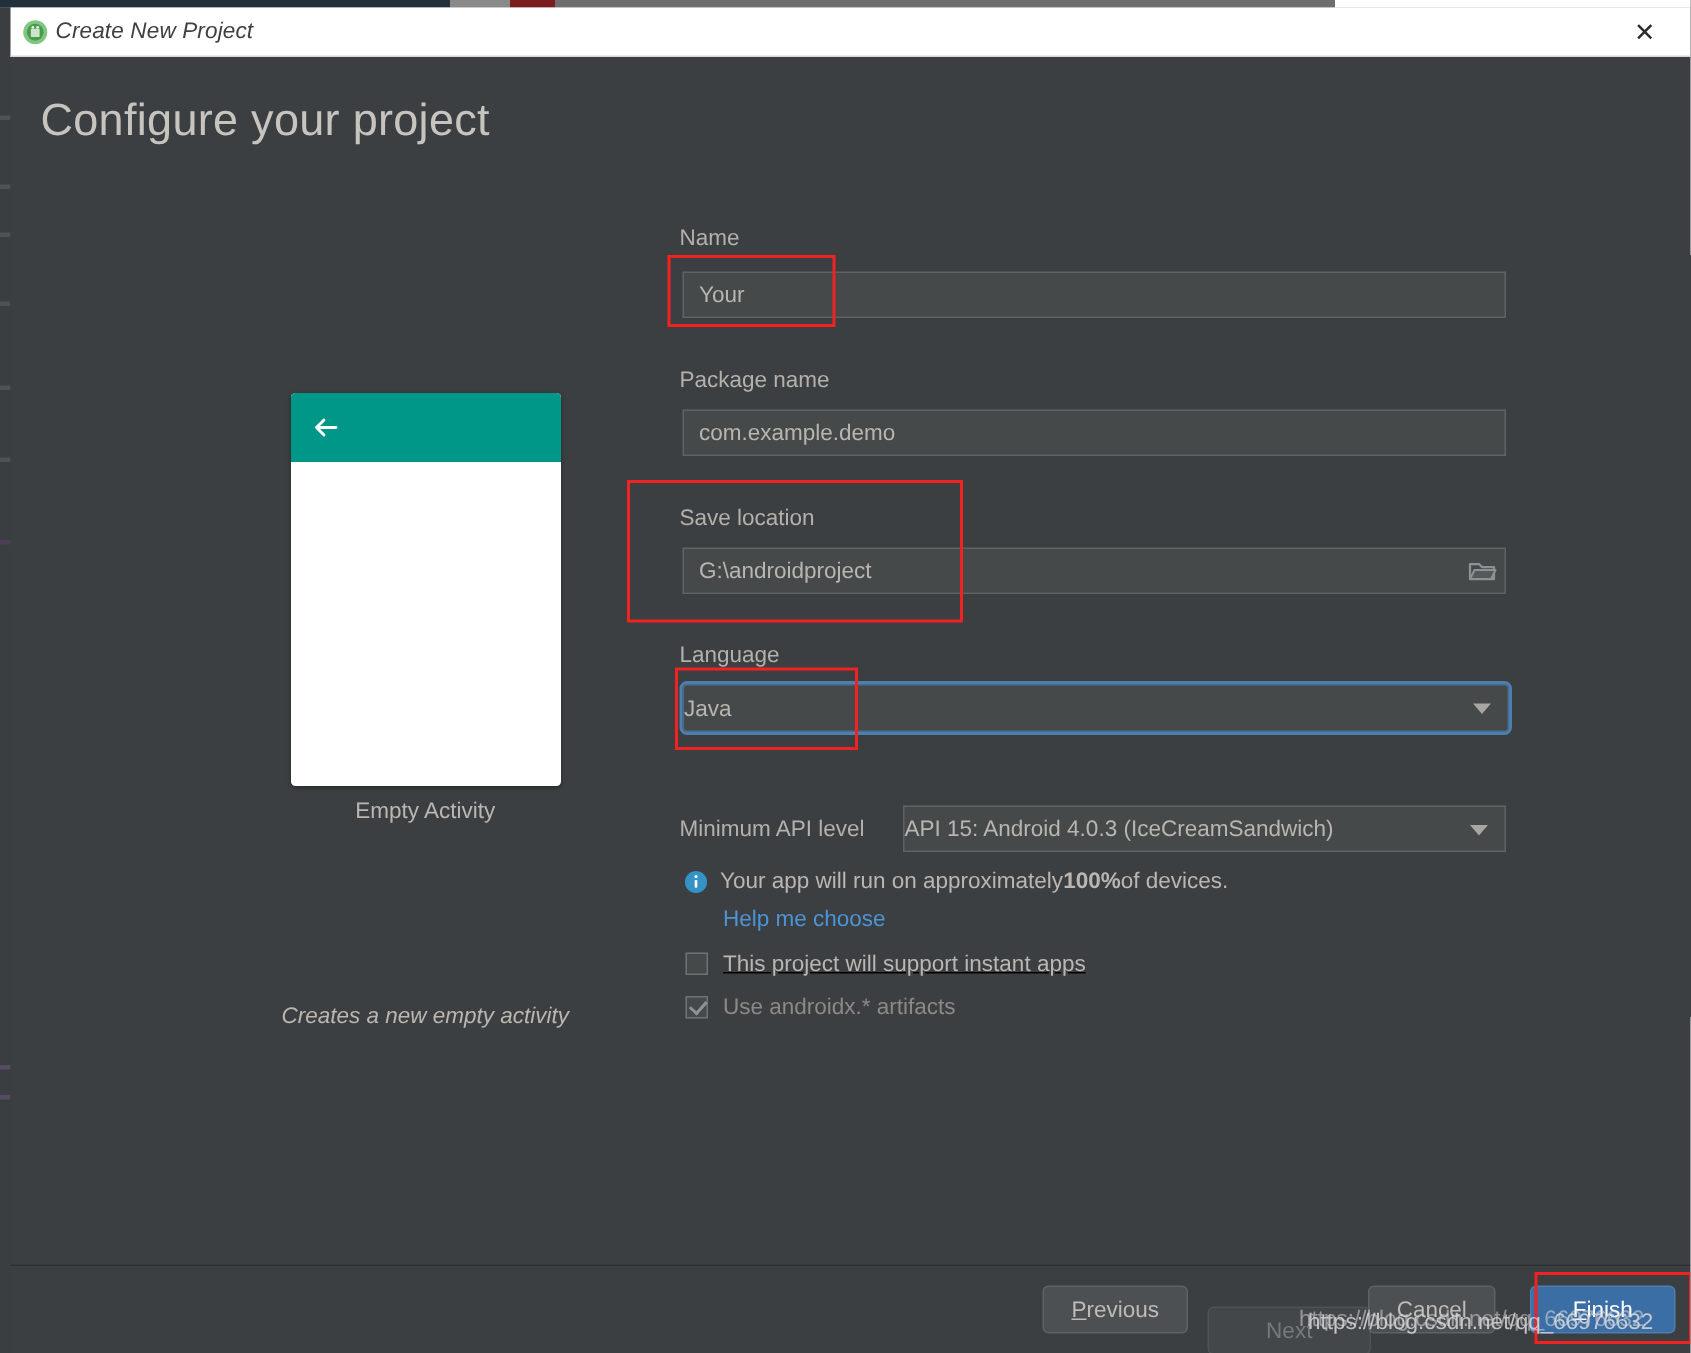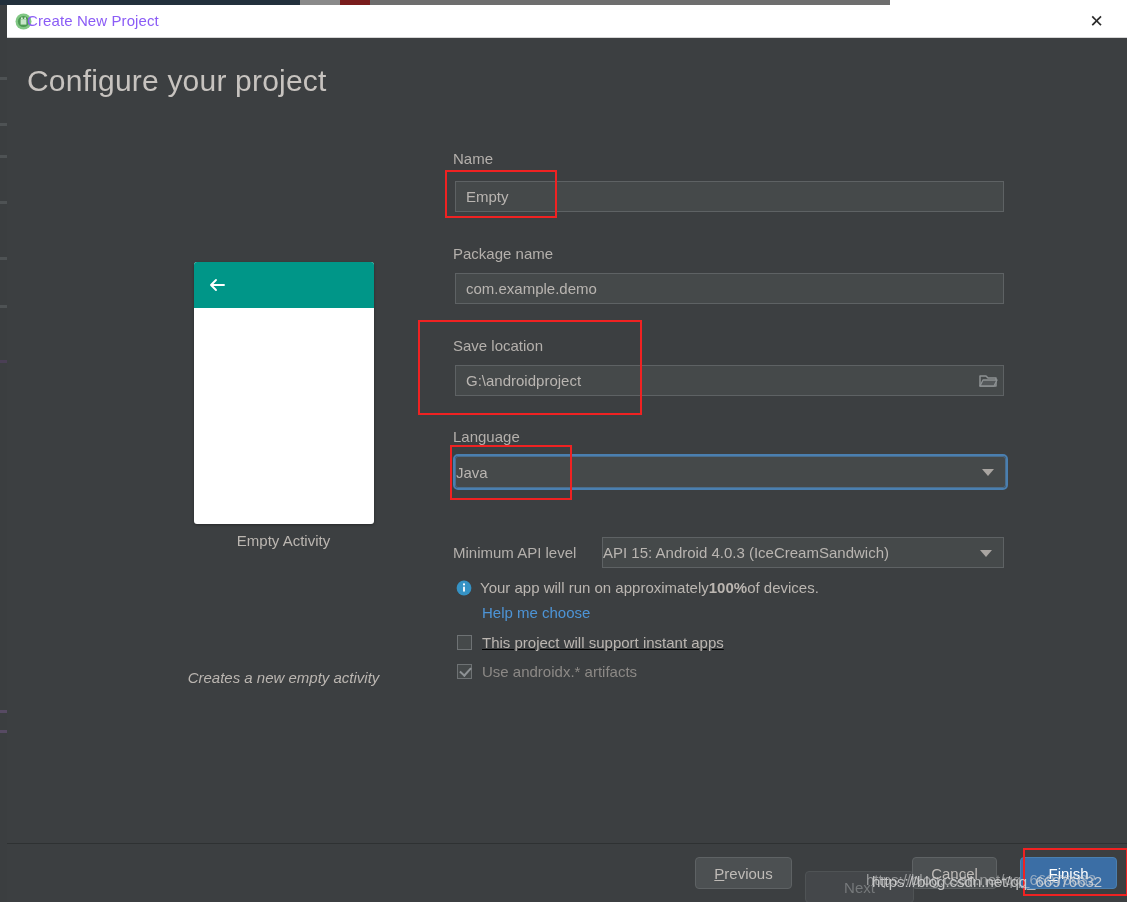--- a/index.html
+++ b/index.html
@@ -49,24 +49,25 @@
     border-bottom: 1px solid #d6d6d6;
     box-sizing: border-box;
   }
   .title-icon {
     position: absolute;
     left: 8px; top: 8px;
     width: 17px; height: 17px;
   }
   .title-text {
     position: absolute;
-    left: 20px; top: 7px;
-    font-size: 15px;
-    color: #8b5cf6;
+    left: 30px; top: 7px;
+    font-size: 15px;
+    color: #404040;
     letter-spacing: .1px;
+    font-style: italic;
   }
   .close-btn {
     position: absolute;
     right: 8px; top: 0;
     width: 45px; height: 32px;
     display: flex;
     align-items: center;
     justify-content: center;
     font-size: 17px;
     color: #2b2b2b;
@@ -332,21 +333,21 @@
           <svg width="20" height="20" viewBox="0 0 20 20">
             <path d="M17 10H4M9 5l-5 5 5 5" stroke="#ffffff" stroke-width="1.9" fill="none" stroke-linecap="round" stroke-linejoin="round"></path>
           </svg>
         </span>
       </div>
     </div>
     <div class="preview-title">Empty Activity</div>
     <div class="preview-desc">Creates a new empty activity</div>
 
     <div class="field-label" style="left:446px; top:112px;">Name</div>
-    <div class="text-field" style="left:448px; top:143px; width:549px; height:31px;">Empty</div>
+    <div class="text-field" style="left:448px; top:143px; width:549px; height:31px;">Your</div>
 
     <div class="field-label" style="left:446px; top:207px;">Package name</div>
     <div class="text-field" style="left:448px; top:235px; width:549px; height:31px;">com.example.demo</div>
 
     <div class="field-label" style="left:446px; top:299px;">Save location</div>
     <div class="text-field" style="left:448px; top:327px; width:549px; height:31px;">
       <span>G:\androidproject</span>
       <span class="folder-btn">
         <svg width="20" height="18" viewBox="0 0 20 18">
           <path d="M2 14V4h6l2 2h8v8z" fill="none" stroke="#8d9193" stroke-width="1.5" stroke-linejoin="round"></path>

